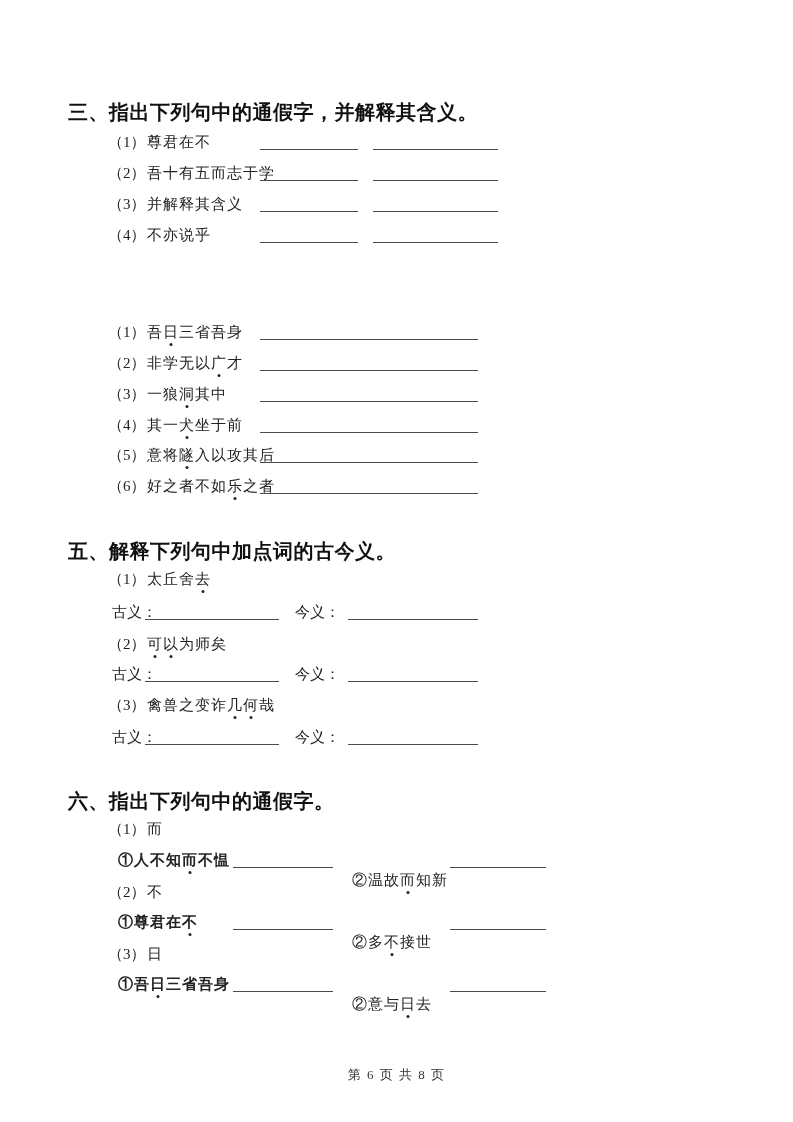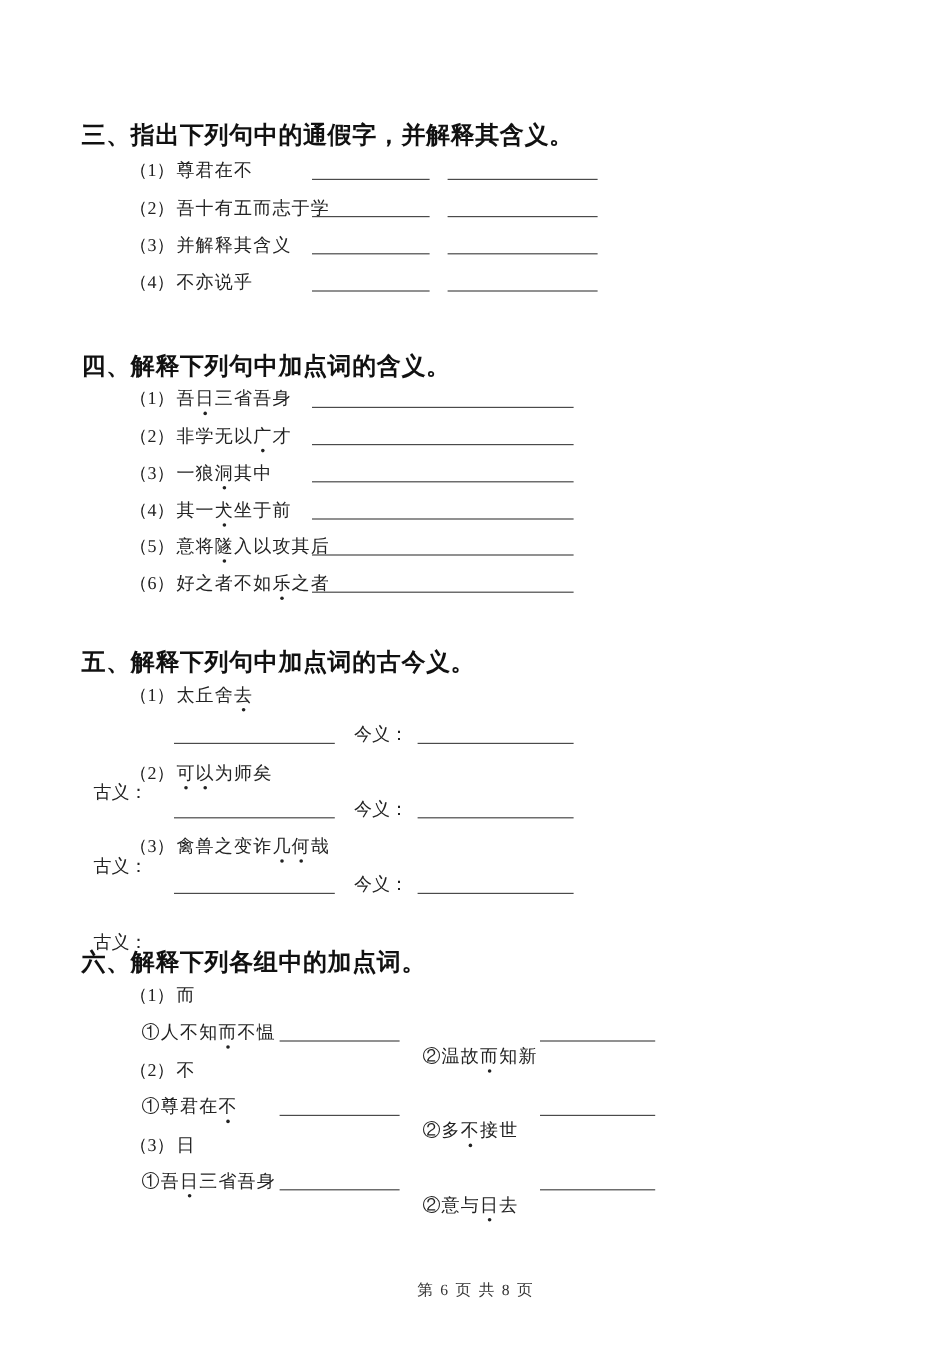--- a/index.html
+++ b/index.html
@@ -32,23 +32,23 @@
     white-space: nowrap;
   }
   .num   { position: absolute; left: 108px; letter-spacing: 0; }
   .itext { position: absolute; left: 147px; letter-spacing: 1px; }
   .blank {
     position: absolute;
     top: 0;
     height: 16px;
     border-bottom: 1px solid #4a4a4a;
   }
-  .gu-label  { position: absolute; left: 78px; margin-top: 48px; }
+  .gu-label  { position: absolute; left: 112px; }
   .jin-label { position: absolute; left: 295px; }
-  .sub1 { position: absolute; left: 118px; letter-spacing: 1px; }
+  .sub1 { position: absolute; left: 118px; letter-spacing: 1px; font-weight: bold; }
   .sub2 { position: absolute; left: 352px; letter-spacing: 1px; margin-top: 20px; }
   .em-dot { position: relative; display: inline-block; }
   .em-dot::after {
     content: "";
     position: absolute;
     left: 50%;
     bottom: -4px;
     transform: translateX(-50%);
     width: 3px;
     height: 3px;
@@ -91,21 +91,20 @@
     <span class="blank" style="left:260px;width:98px"></span>
     <span class="blank" style="left:373px;width:125px"></span>
   </div>
   <div class="row" style="top:226px">
     <span class="num">（4）</span>
     <span class="itext">不亦说乎</span>
     <span class="blank" style="left:260px;width:98px"></span>
     <span class="blank" style="left:373px;width:125px"></span>
   </div>
 
-  <div class="sec-title" style="top:292px">四、解释下列句中加点词的含义。</div>
 
   <div class="row" style="top:323px">
     <span class="num">（1）</span>
     <span class="itext"><span>吾</span><span class="em-dot">日</span><span>三</span><span>省</span><span>吾</span><span>身</span></span>
     <span class="blank" style="left:260px;width:218px"></span>
   </div>
   <div class="row" style="top:354px">
     <span class="num">（2）</span>
     <span class="itext"><span>非</span><span>学</span><span>无</span><span>以</span><span class="em-dot">广</span><span>才</span></span>
     <span class="blank" style="left:260px;width:218px"></span>
@@ -159,21 +158,21 @@
     <span class="num">（3）</span>
     <span class="itext"><span>禽</span><span>兽</span><span>之</span><span>变</span><span>诈</span><span class="em-dot">几</span><span class="em-dot">何</span><span>哉</span></span>
   </div>
   <div class="row" style="top:728px">
     <span class="gu-label">古义：</span>
     <span class="blank" style="left:145px;width:134px"></span>
     <span class="jin-label">今义：</span>
     <span class="blank" style="left:348px;width:130px"></span>
   </div>
 
-  <div class="sec-title" style="top:788px">六、解释下列各组中的加点词。</div>
+  <div class="sec-title" style="top:788px">六、指出下列句中的通假字。</div>
 
   <div class="row" style="top:820px">
     <span class="num">（1）</span>
     <span class="itext">而</span>
   </div>
   <div class="row" style="top:851px">
     <span class="sub1"><span>①</span><span>人</span><span>不</span><span>知</span><span class="em-dot">而</span><span>不</span><span>愠</span></span>
     <span class="blank" style="left:233px;width:100px"></span>
     <span class="sub2"><span>②</span><span>温</span><span>故</span><span class="em-dot">而</span><span>知</span><span>新</span></span>
     <span class="blank" style="left:450px;width:96px"></span>

